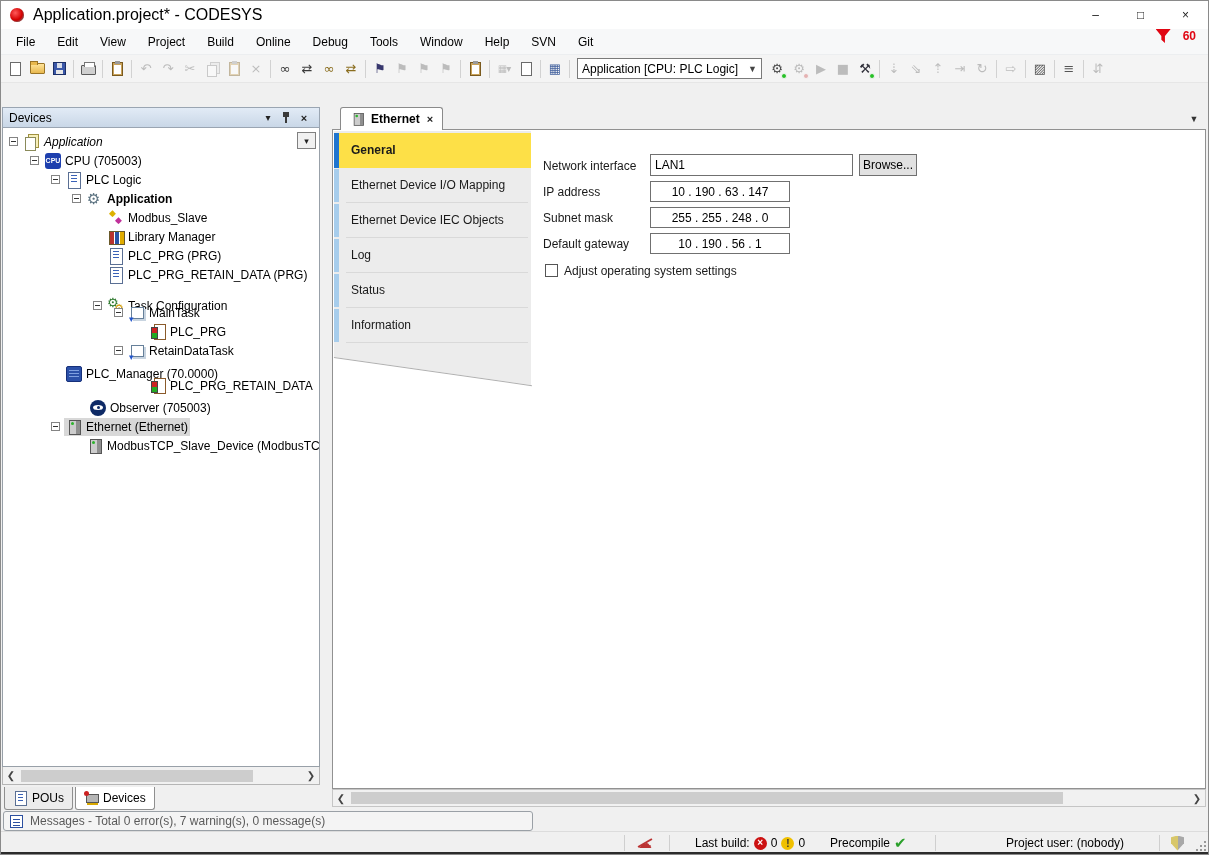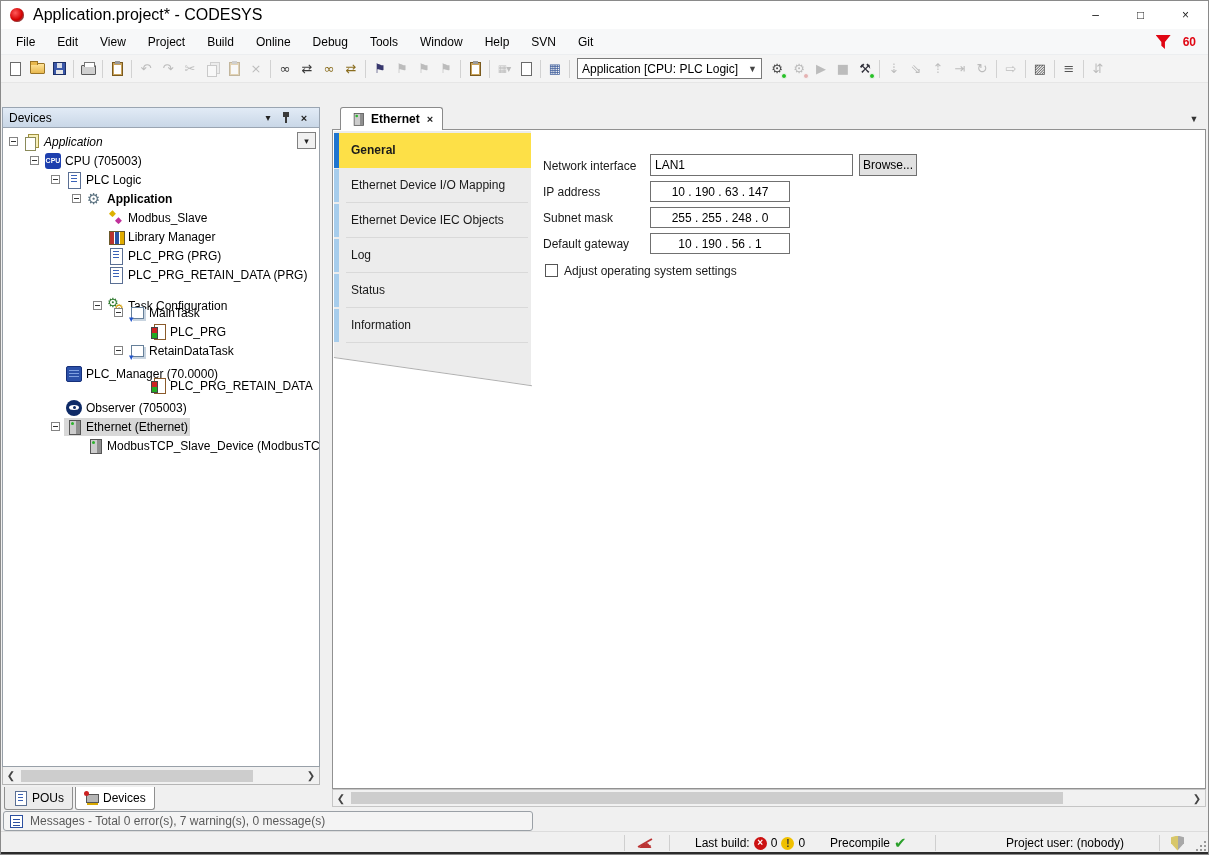--- a/index.html
+++ b/index.html
@@ -13,21 +13,21 @@
           background:radial-gradient(circle at 38% 35%, #ff5a5a, #d40000 55%, #8a0000);
           box-shadow:inset -1px -1px 1px rgba(120,120,120,.5); }
   #title-text { margin-left:9px; font-size:16px; }
   #win-btns { position:absolute; right:0; top:0; height:28px; display:flex; }
   .winbtn { width:45px; height:28px; display:flex; align-items:center; justify-content:center; font-size:12px; color:#222; }
 
   
   #menubar { position:absolute; left:0; top:28px; width:100%; height:26px; background:#f7f8f9; display:flex; align-items:center; border-bottom:1px solid #eceef0; }
   .menu-item { padding:0 11px; height:26px; line-height:26px; }
   .menu-item:first-child { margin-left:4px; }
-  #menu-right { position:absolute; right:12px; top:0; height:26px; display:flex; align-items:center; gap:12px; }
+  #menu-right { position:absolute; right:12px; top:0; height:26px; display:flex; align-items:flex-start; gap:12px; }
   .funnel { width:15px; height:14px; background:#e00613; clip-path:polygon(0 0,100% 0,62% 50%,62% 100%,38% 76%,38% 50%); }
   #badge-60 { color:#e00613; font-weight:bold; font-size:12px; }
 
   
   #toolbar { position:absolute; left:0; top:54px; width:100%; height:28px; background:#f4f4f4; display:flex; align-items:center; padding-left:3px; border-bottom:1px solid #e6e6e6; }
   .tbtn { width:22px; height:22px; display:flex; align-items:center; justify-content:center; position:relative; flex:none; }
   .tglyph { font-size:13px; line-height:1; }
   .glyph-sm { font-size:10px; letter-spacing:-1px; }
   .dis { opacity:.40; }
   .tsep { width:1px; height:18px; background:#d2d2d2; margin:0 3px; flex:none; }
@@ -452,21 +452,21 @@
           </span>
         </div>
         <div class="trow" style="top: 236px;">
           <span style="width: 48px; flex: 0 0 auto;"></span>
           <span class="expspace"></span>
           <span class="hl">
             <span class="ti ti-plcmgr"></span>
             <span class="tlabel">PLC_Manager (70.0000)</span>
           </span>
         </div>
-        <div class="trow" style="top: 270px;">
+        <div class="trow" style="top: 270px; margin-left: 24px;">
           <span style="width: 48px; flex: 0 0 auto;"></span>
           <span class="expspace"></span>
           <span class="hl">
             <span class="ti ti-observer"></span>
             <span class="tlabel">Observer (705003)</span>
           </span>
         </div>
         <div class="trow sel" style="top: 289px;">
           <span style="width: 48px; flex: 0 0 auto;"></span>
           <span class="exp"></span>

